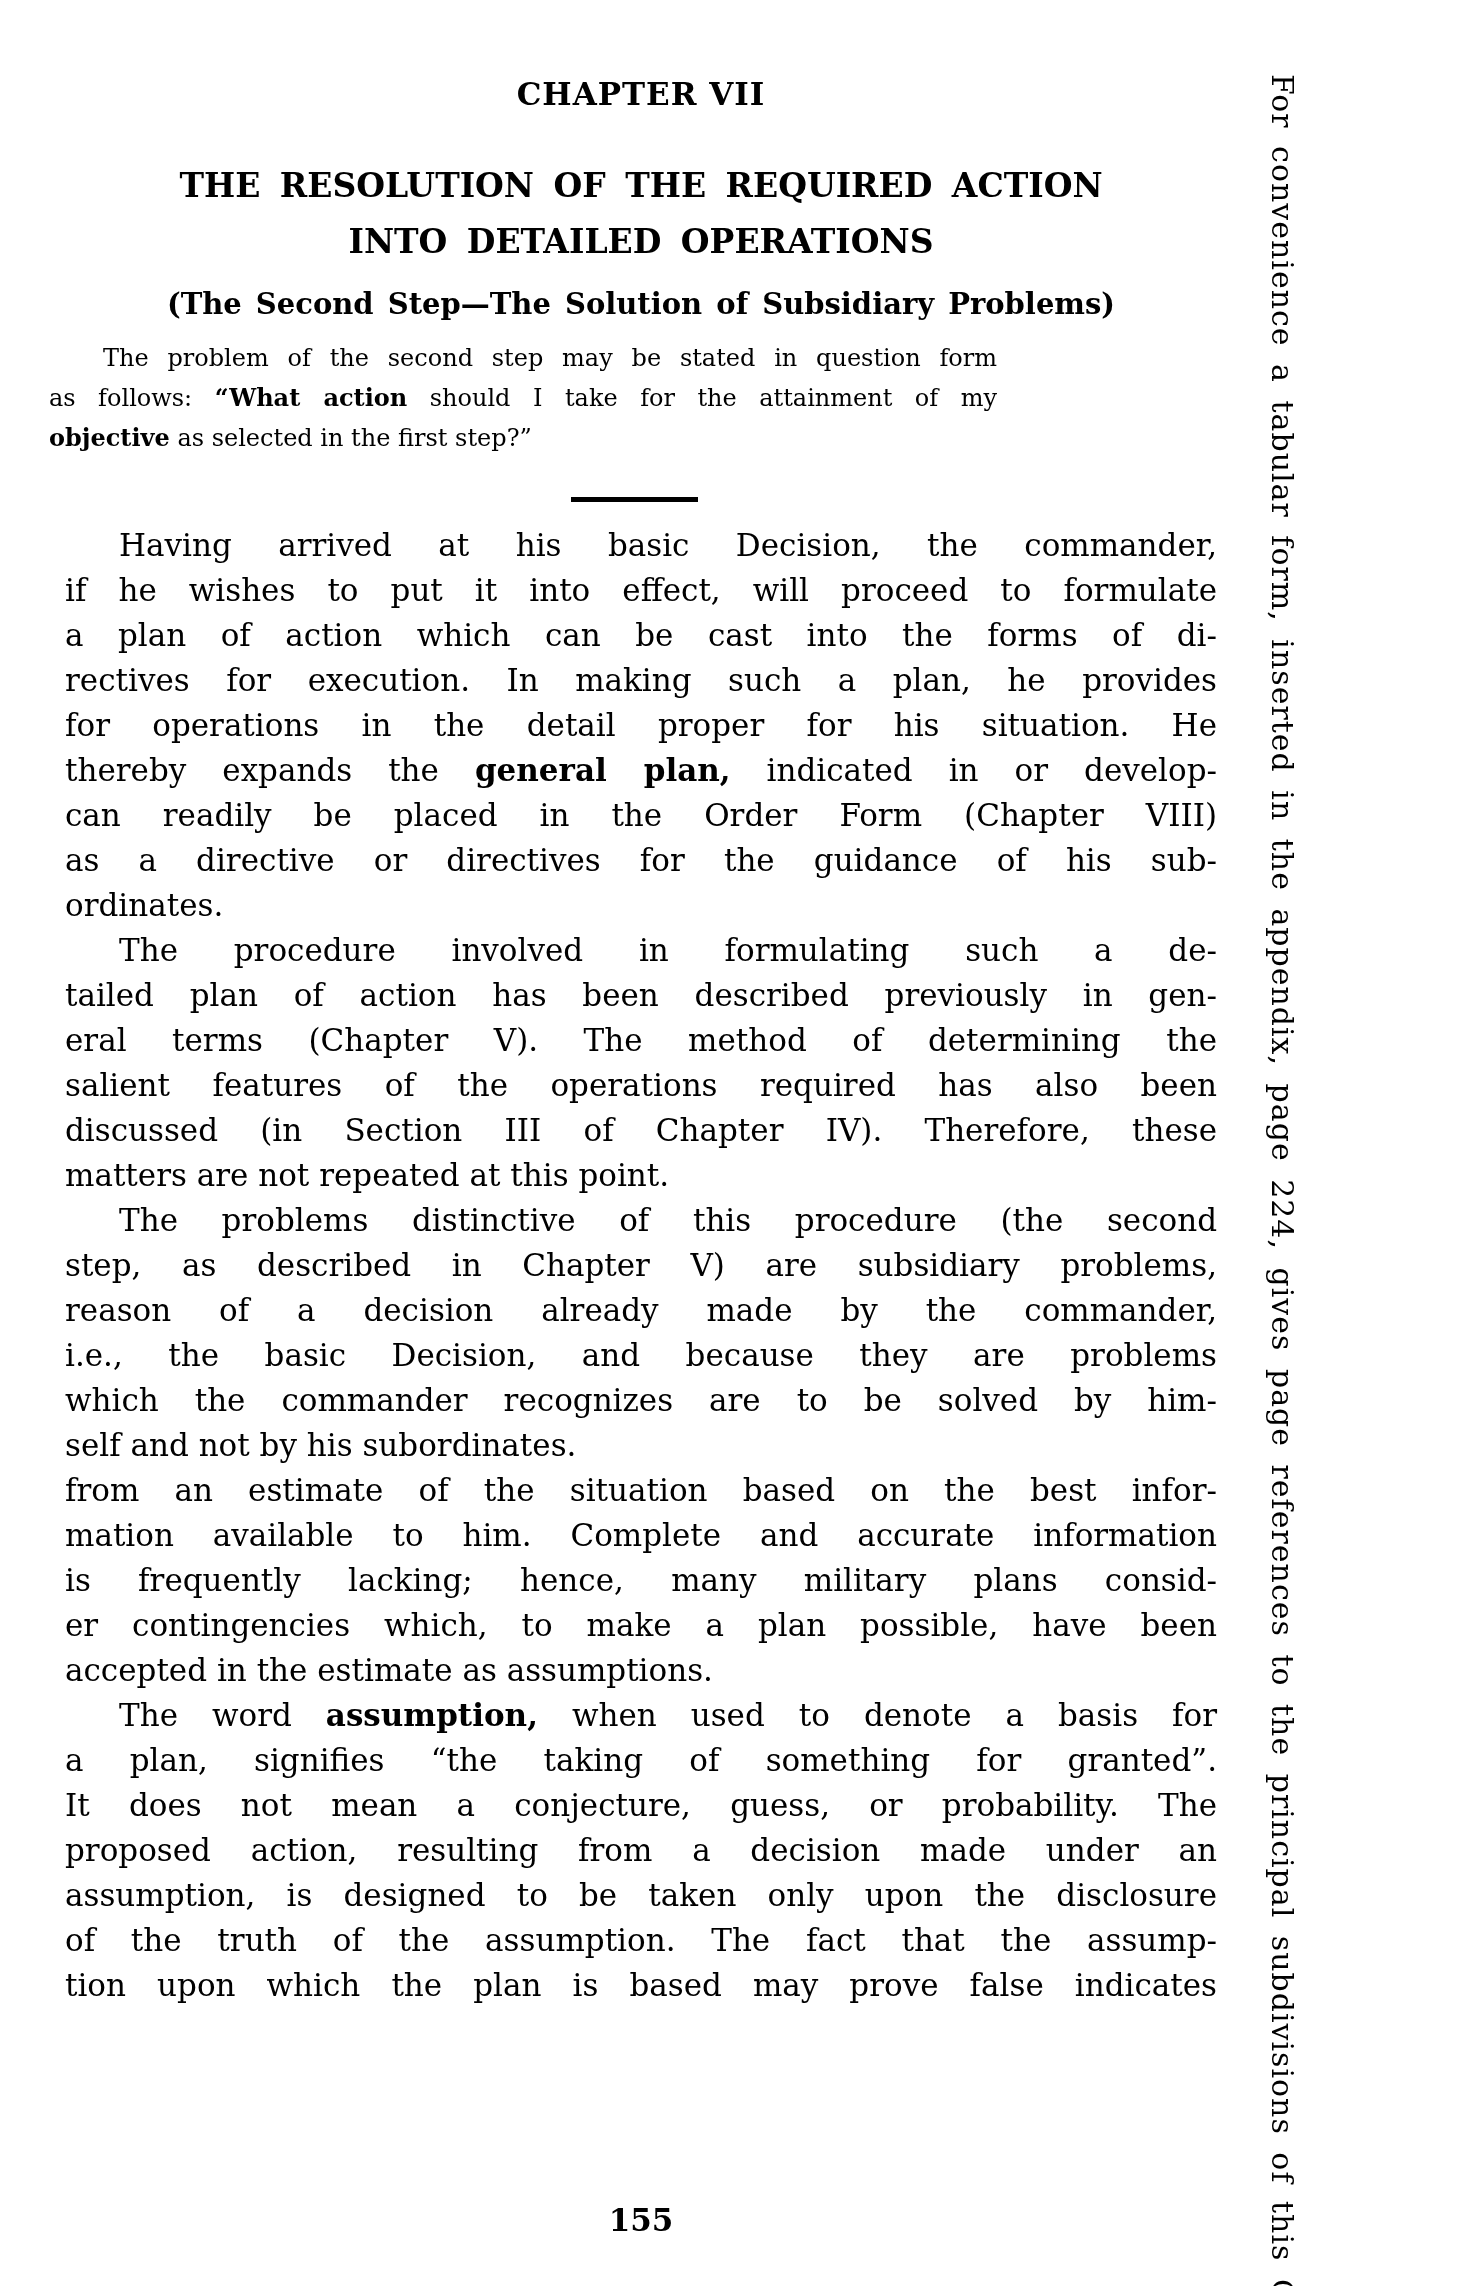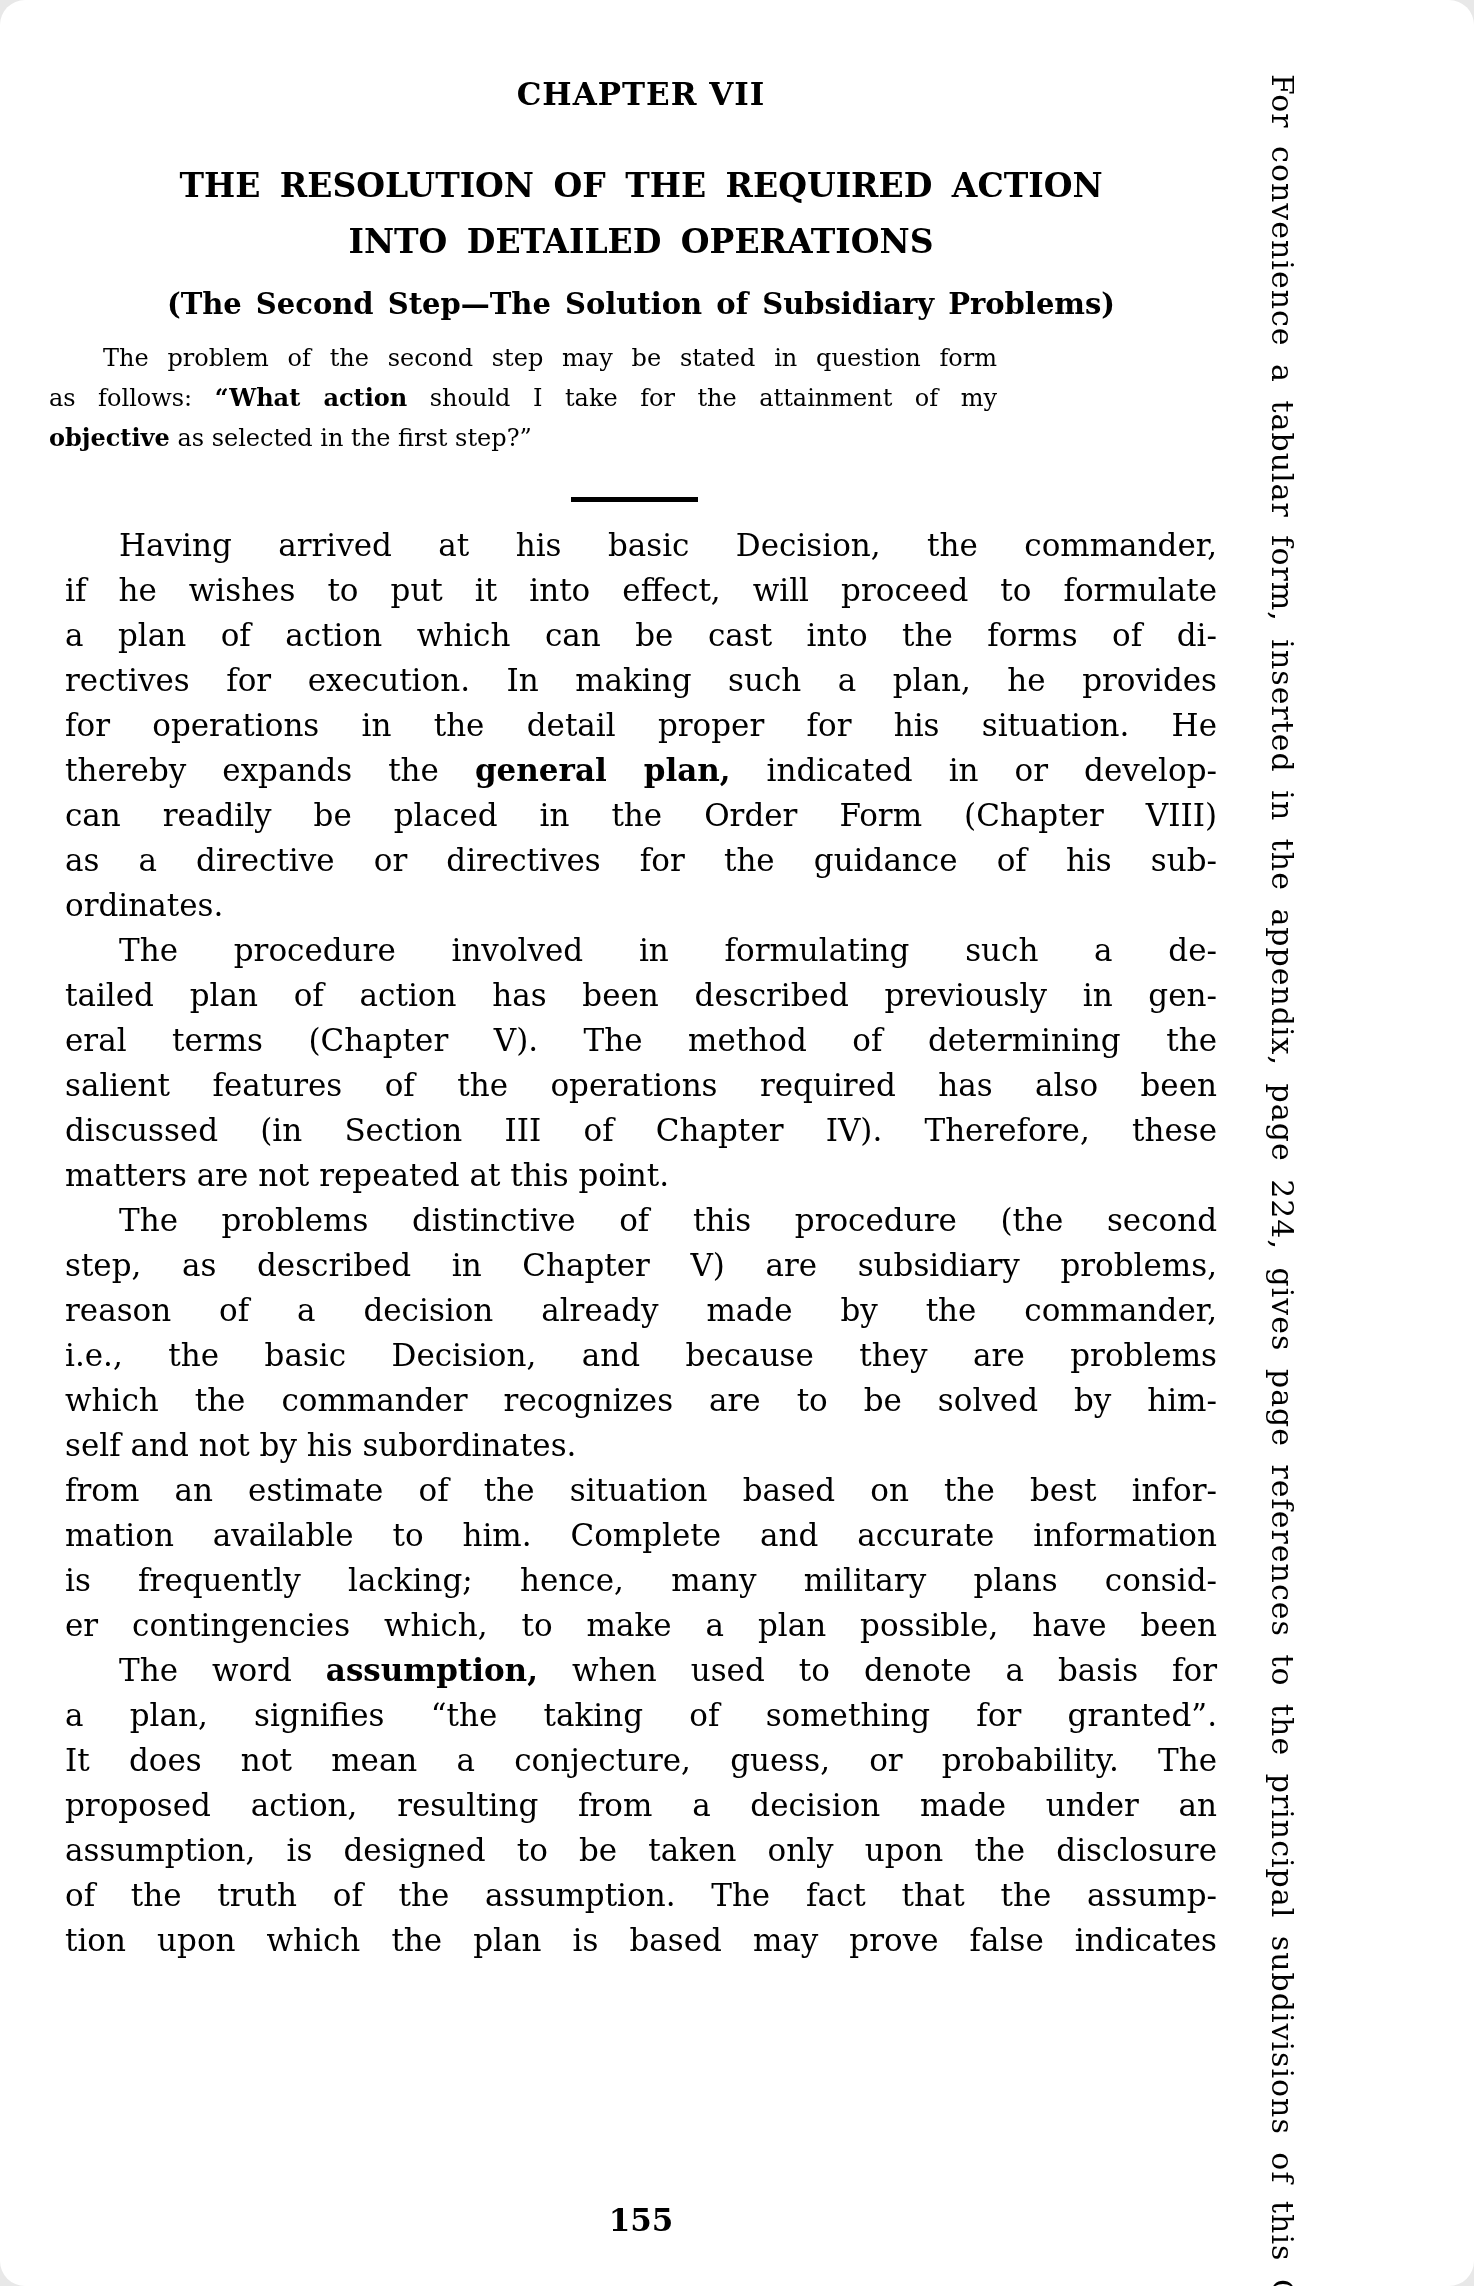--- a/index.html
+++ b/index.html
@@ -4,21 +4,20 @@
 <style>
   html,body { margin:0; padding:0; background:#e8e8e8; }
   .page {
     position:relative;
     width:1474px; height:2286px;
     margin:0 auto;
     background:#ffffff;
     color:#000;
     font-family:"DejaVu Serif", "Liberation Serif", serif;
     overflow:hidden;
-    border-radius:25px;
   }
   .abs { position:absolute; }
   .block { left:65px; width:1152px; }
   .center { text-align:center; }
   .chapter-heading {
     top:76px; font-size:31px; font-weight:bold; letter-spacing:1px;
   }
   .title-line1 { top:166px; font-size:33px; font-weight:bold; word-spacing:8px; }
   .title-line2 { top:222px; font-size:33px; font-weight:bold; word-spacing:8px; }
   .subtitle    { top:287px; font-size:29px; font-weight:bold; word-spacing:4px; }
@@ -94,20 +93,21 @@
         <div class="tline just"><span>reason of a decision already made by the commander,</span></div>
         <div class="tline just"><span>i.e., the basic Decision, and because they are problems</span></div>
         <div class="tline just"><span>which the commander recognizes are to be solved by him-</span></div>
         <div class="tline"><span>self and not by his subordinates.</span></div>
       </div>
     <div class="para">
         <div class="tline just"><span>from an estimate of the situation based on the best infor-</span></div>
         <div class="tline just"><span>mation available to him. Complete and accurate information</span></div>
         <div class="tline just"><span>is frequently lacking; hence, many military plans consid-</span></div>
         <div class="tline just"><span>er contingencies which, to make a plan possible, have been</span></div>
+        <div class="tline"><span>accepted in the estimate as assumptions.</span></div>
       </div>
     <div class="para">
         <div class="tline just indent"><span>The word </span><span class="bold">assumption,</span><span> when used to denote a basis for</span></div>
         <div class="tline just"><span>a plan, signifies “the taking of something for granted”.</span></div>
         <div class="tline just"><span>It does not mean a conjecture, guess, or probability. The</span></div>
         <div class="tline just"><span>proposed action, resulting from a decision made under an</span></div>
         <div class="tline just"><span>assumption, is designed to be taken only upon the disclosure</span></div>
         <div class="tline just"><span>of the truth of the assumption. The fact that the assump-</span></div>
         <div class="tline just"><span>tion upon which the plan is based may prove false indicates</span></div>
       </div>

